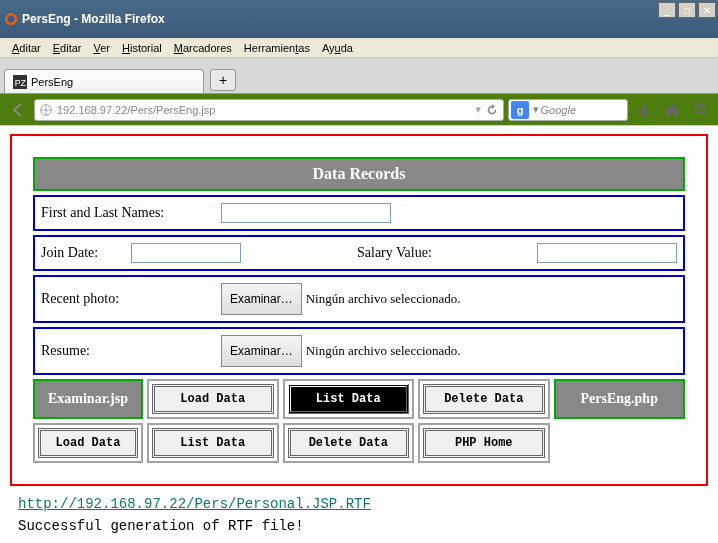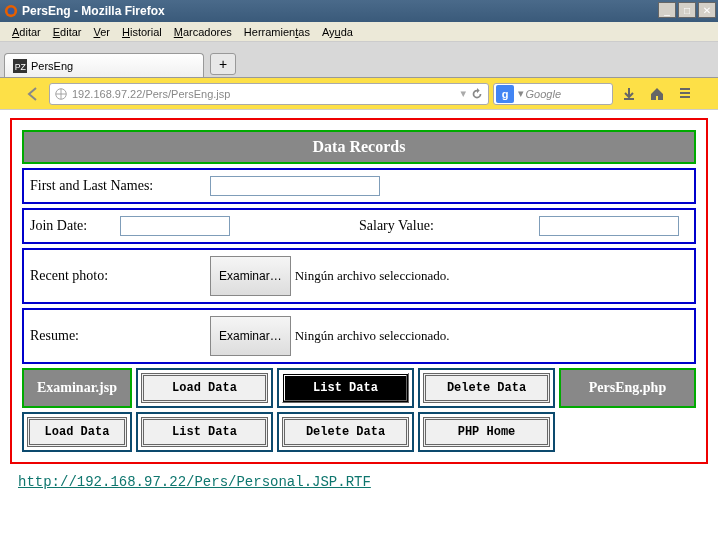--- a/index.html
+++ b/index.html
@@ -7,21 +7,21 @@
   font-family: Tahoma, Arial, sans-serif;
   font-size: 11px;
   background: #fff;
   width: 718px;
   height: 543px;
   overflow: hidden;
 }
 .titlebar {
   background: linear-gradient(#4a6a8a, #3a5a7a);
   color: #fff;
-  height: 22px;
+  height: 38px;
   display: flex;
   align-items: center;
   padding: 0 4px;
   position: relative;
 }
 .titlebar-icon {
   width: 14px; height: 14px;
   margin-right: 4px;
 }
 .titlebar-title { font-weight: bold; font-size: 12px; }
@@ -75,25 +75,25 @@
   background: #e8e8e8;
   border: 1px solid #999;
   border-radius: 3px;
   margin-left: 6px;
   display: flex; align-items: center; justify-content: center;
   font-size: 14px;
   cursor: pointer;
   margin-bottom: 2px;
 }
 .navbar {
-  background: #fde047;
+  background: #4d7c0f;
   height: 32px;
   display: flex;
   align-items: center;
-  padding: 0 21px;
+  padding: 0 6px;
   gap: 4px;
   border-bottom: 1px solid #ccc;
 }
 .nav-btn {
   width: 24px; height: 24px;
   display: flex; align-items: center; justify-content: center;
   cursor: pointer;
   color: #666;
 }
 .url-bar {
@@ -124,21 +124,21 @@
   background:#4285f4;color:#fff;width:18px;height:18px;margin:2px;
   display:flex;align-items:center;justify-content:center;border-radius:2px;
   font-weight:bold;
 }
 .content {
   padding: 8px 10px;
   background: #fff;
 }
 .outer-red {
   border: 2px solid #e00;
-  padding: 10px;
+  padding: 21px;
 }
 .header-green-wrap { border: 2px solid #0a0; padding:0; }
 .header-gray {
   background: #888;
   color: #fff;
   font-family: Georgia, serif;
   font-weight: bold;
   font-size: 16px;
   text-align: center;
   padding: 6px 0;
@@ -158,21 +158,21 @@
 .text-input {
   border: 1px solid #7f9db9;
   height: 20px;
   width: 170px;
   padding: 0 2px;
   font-size: 12px;
 }
 .file-btn {
   background: linear-gradient(#f5f5f5,#ddd);
   border: 1px solid #888;
-  height: 40px;
+  height: 32px;
   padding: 0 8px;
   font-size: 12px;
   cursor: pointer;
   margin-right: 4px;
 }
 .file-status { font-size: 13px; }
 .btn-grid {
   display: grid;
   grid-template-columns: 110px 1fr 1fr 1fr 1fr;
   gap: 4px;
@@ -183,21 +183,21 @@
   background: #888;
   color: #fff;
   font-family: Georgia, serif;
   font-weight: bold;
   font-size: 14px;
   display: flex;
   align-items: center;
   justify-content: center;
 }
 .btn-cell {
-  border: 2px solid #0c4a6e;
+  border: 2px solid #a3a3a3;
   padding: 3px;
   display:flex;
 }
 .app-btn {
   flex:1;
   font-family: "Courier New", monospace;
   font-size: 12px;
   font-weight: bold;
   padding: 5px 0;
   border: 3px double #666;
@@ -365,13 +365,14 @@
         <div class="btn-cell">
           <button class="app-btn">Delete Data</button>
         </div>
         <div class="btn-cell">
           <button class="app-btn">PHP Home</button>
         </div>
       </div>
   </div>
 
   <a class="footer-link">http://192.168.97.22/Pers/Personal.JSP.RTF</a>
+  <div class="footer-msg">Successful generation of RTF file!</div>
 </div>
 
 </body></html>

